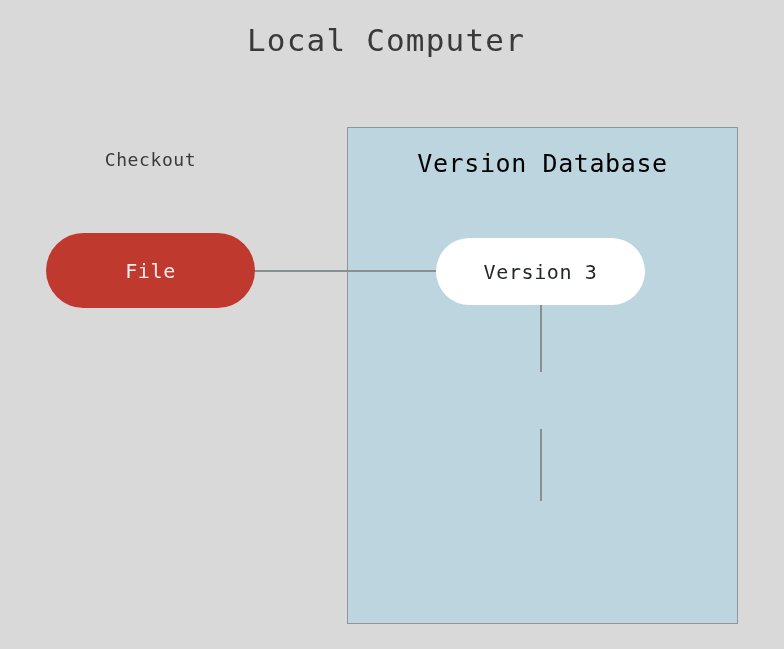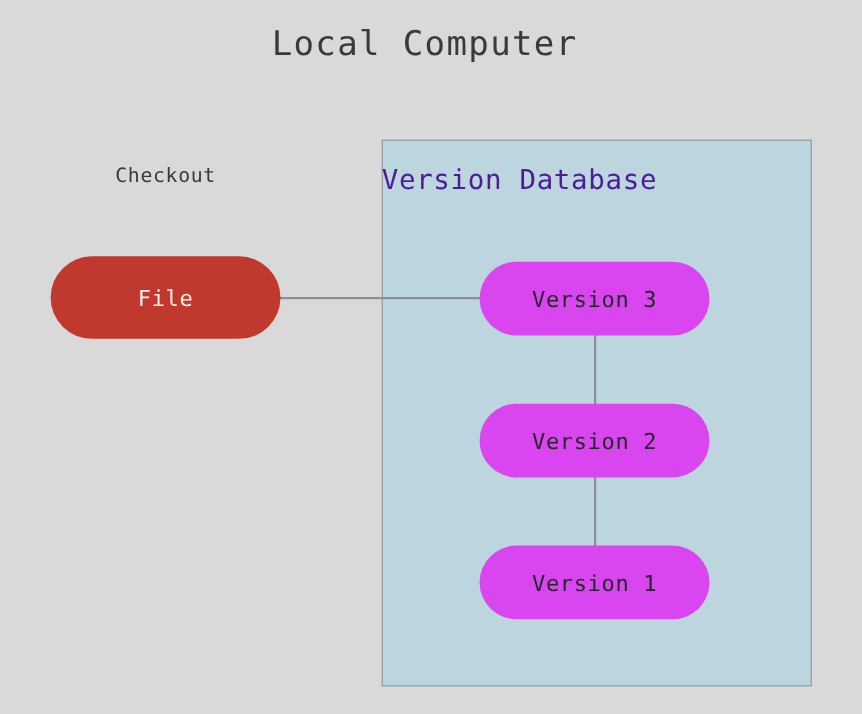--- a/index.html
+++ b/index.html
@@ -61,24 +61,24 @@
     height: 497px;
     background: #bdd5de;
     border: 1.5px solid #8e9699;
     box-sizing: border-box;
   }
   .db-panel-title {
     position: absolute;
     left: 347px;
     top: 149px;
     width: 391px;
-    text-align: left;
+    text-align: center;
     font-size: 25px;
     letter-spacing: 0.6px;
-    color: #4c1d95;
+    color: #000000;
     font-family: "DejaVu Sans Mono", "Liberation Mono", monospace;
     white-space: pre;
   }
 
   
   .connector {
     position: absolute;
     background: #8a8f92;
   }
   .connector-horizontal {
@@ -123,21 +123,21 @@
     width: 209px;
     height: 75px;
     background: #c0392f;
     color: #f6eeea;
   }
 
   .node-version {
     left: 436px;
     width: 209px;
     height: 67px;
-    background: #d946ef;
+    background: #ffffff;
     color: #23282a;
   }
   .node-version-3 { top: 238px; }
   .node-version-2 { top: 367px; }
   .node-version-1 { top: 496px; }
 </style>
 </head>
 <body>
 
 <div id="canvas">
@@ -150,16 +150,14 @@
 
   <div class="section-label checkout-label">Checkout</div>
 
   <div class="connector connector-horizontal conn-file-v3"></div>
   <div class="connector connector-vertical conn-v3-v2"></div>
   <div class="connector connector-vertical conn-v2-v1"></div>
 
   <div class="node node-file">File</div>
 
   <div class="node node-version node-version-3">Version 3</div>
-  <div class="node node-version node-version-2">Version 2</div>
-  <div class="node node-version node-version-1">Version 1</div>
 
 </div>
 
 </body></html>

